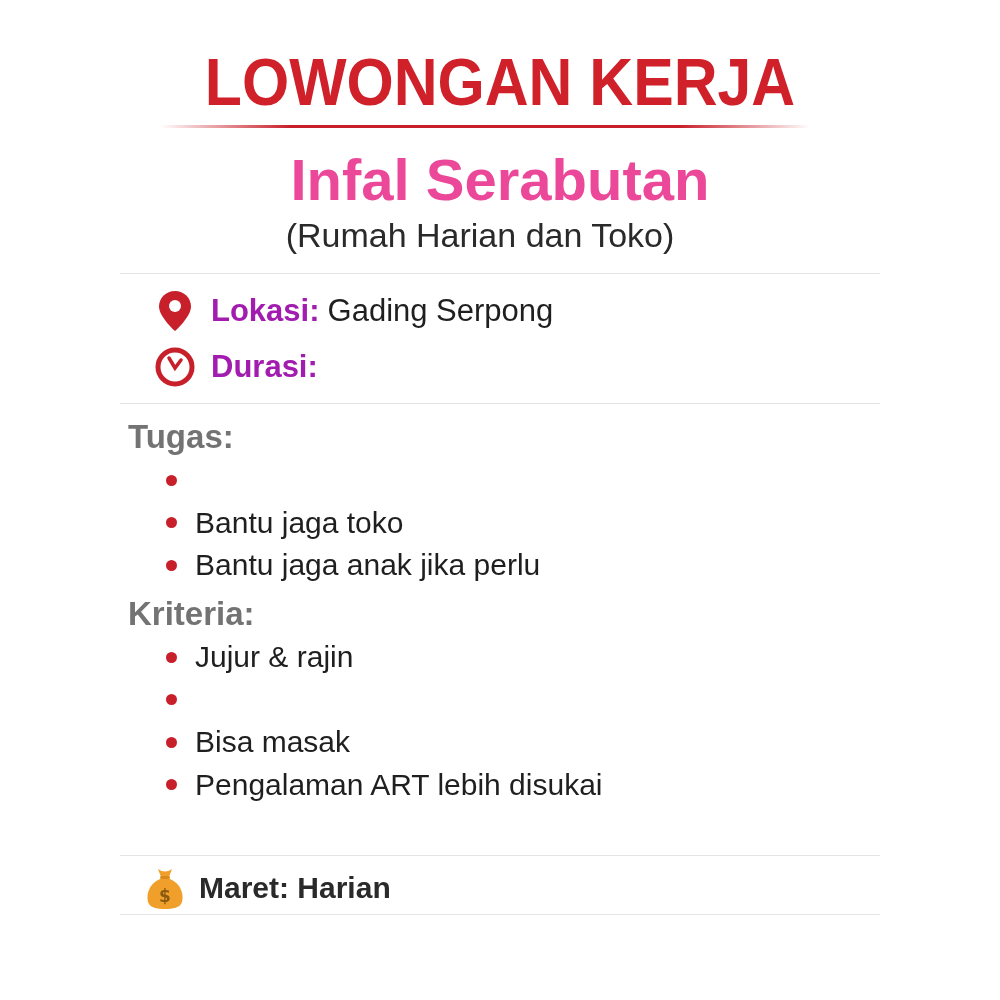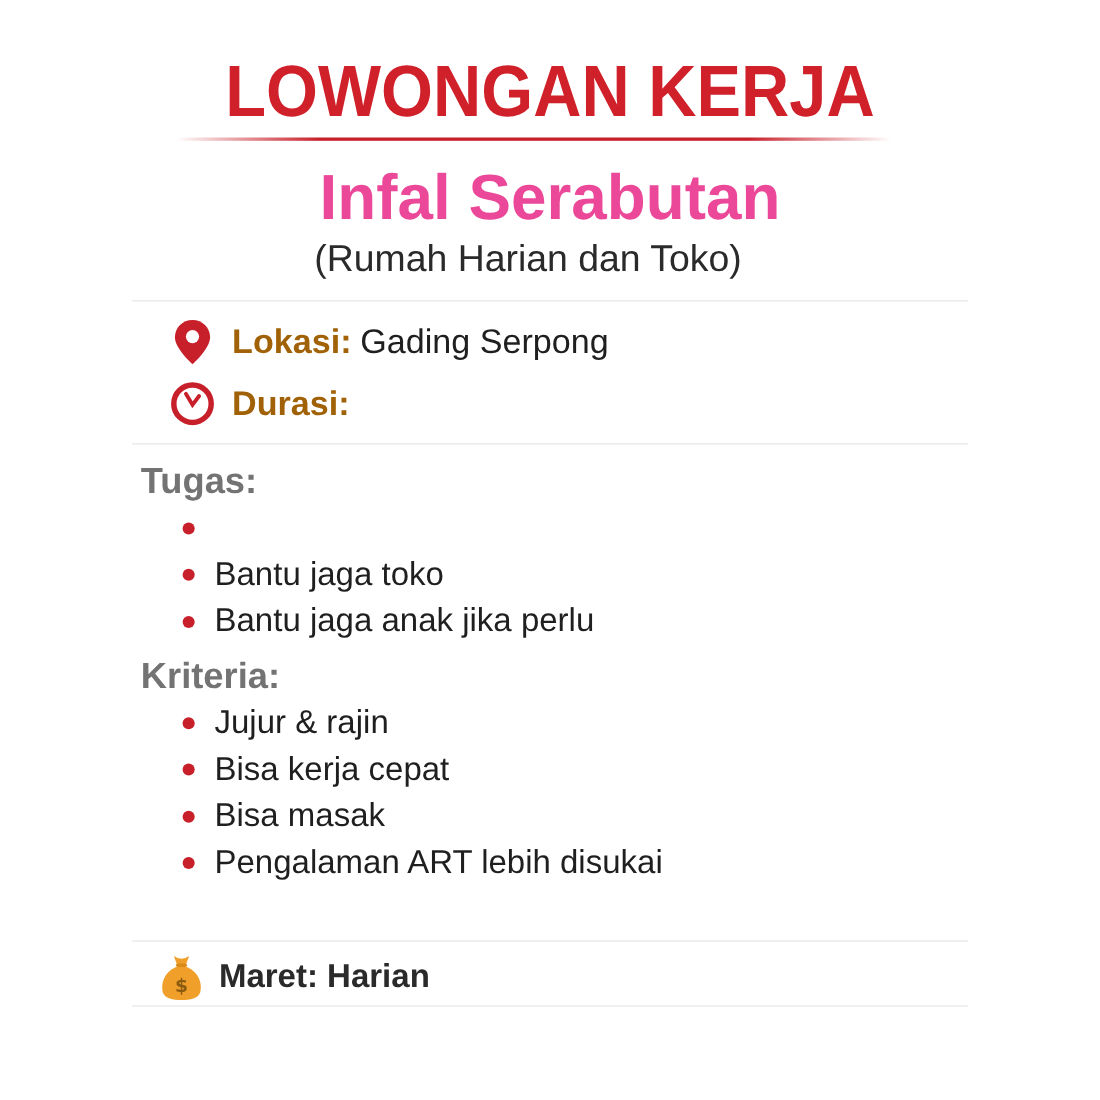--- a/index.html
+++ b/index.html
@@ -25,21 +25,21 @@
       position: absolute; left: 0; width: 960px; top: 216px; text-align: center;
       font-size: 34px; color: #2a2a2a;
     }
     .rule {
       position: absolute; left: 120px; width: 760px; height: 1px; background: #e4e4e4;
     }
     .info-row {
       position: absolute; left: 155px; display: flex; align-items: center; font-size: 31px;
     }
     .info-row .icon { width: 40px; height: 40px; margin-right: 16px; display: flex; align-items: center; justify-content: center; }
-    .info-label { color: #a16207; font-weight: bold; margin-right: 8px; }
+    .info-label { color: #a21caf; font-weight: bold; margin-right: 8px; }
     .section-head {
       position: absolute; left: 128px; font-size: 33px; font-weight: bold; color: #737373;
     }
     .bullets { position: absolute; left: 166px; margin: 0; padding: 0; list-style: none; }
     .bullets li { font-size: 30px; height: 42.5px; line-height: 42.5px; display: flex; align-items: center; }
     .bullets li .dot { width: 11px; height: 11px; border-radius: 50%; background: #c8202a; margin-right: 18px; flex: none; }
     .gaji {
       position: absolute; left: 145px; top: 866px; display: flex; align-items: center;
       font-size: 30px; font-weight: bold; color: #2a2a2a;
     }
@@ -94,21 +94,20 @@
 </ul>
 
 <div class="section-head" style="top:595px">Kriteria:</div>
 <ul class="bullets" style="top:636px">
   <li>
       <span class="dot"></span>
       <span>Jujur &amp; rajin</span>
     </li>
   <li>
       <span class="dot"></span>
-      <span>Bisa kerja cepat</span>
     </li>
   <li>
       <span class="dot"></span>
       <span>Bisa masak</span>
     </li>
   <li>
       <span class="dot"></span>
       <span>Pengalaman  ART lebih disukai</span>
     </li>
 </ul>

